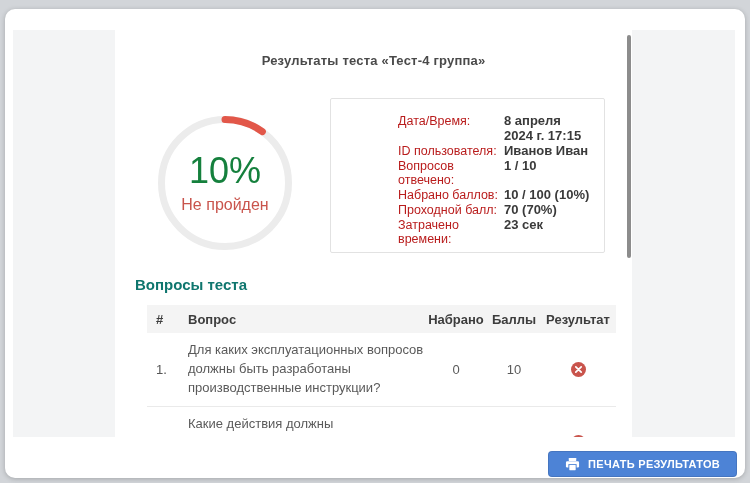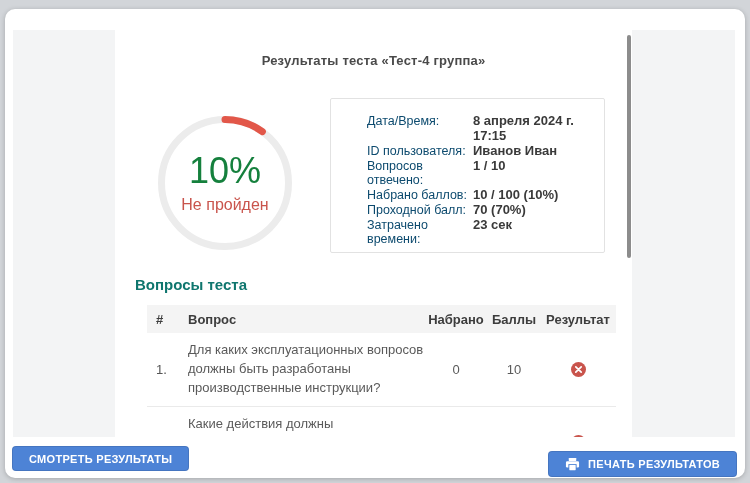--- a/index.html
+++ b/index.html
@@ -41,21 +41,21 @@
   .gauge-status{font-size:16px;color:var(--fail-red);margin-top:7px;}
 
   
   .details{
     position:absolute;left:215px;top:68px;width:275px;height:155px;
     border:1px solid #e2e2e2;border-radius:2px;background:#fff;
     padding:14px 14px 14px 36px;
     display:flex;flex-direction:column;justify-content:space-between;
   }
   .drow{display:flex;align-items:baseline;font-size:12.5px;}
-  .dlabel{width:106px;flex:none;color:#0c4a6e;}
+  .dlabel{width:106px;flex:none;color:#b91c1c;margin-left:31px;}
   .dvalue{font-weight:bold;color:#3a3a3a;font-size:13px;}
 
   
   .q-heading{
     position:absolute;left:20px;top:246px;
     font-size:15px;font-weight:bold;color:#0f766e;
   }
   .q-table{position:absolute;left:32px;top:275px;width:469px;font-size:13px;}
   .t-head,.t-row{
     display:grid;
@@ -184,23 +184,20 @@
             </div>
         </div>
 
       </div>
 
     </div>
 
     <div class="scroll-thumb"></div>
   </div>
 
-  <button class="btn btn-view">
-    <span>СМОТРЕТЬ РЕЗУЛЬТАТЫ</span>
-  </button>
 
   <button class="btn btn-print">
     <span style="display:flex;">
       <svg width="15" height="15" viewBox="0 0 16 16">
         <rect x="4" y="1" width="8" height="3.2" rx="0.5" fill="#ffffff"></rect>
         <rect x="1" y="4.6" width="14" height="6.6" rx="1.4" fill="#ffffff"></rect>
         <rect x="3.6" y="7.6" width="8.8" height="8.4" fill="#4d83d6"></rect>
         <rect x="4.6" y="8.6" width="6.8" height="5.4" rx="0.5" fill="#ffffff"></rect>
       </svg>
     </span>

